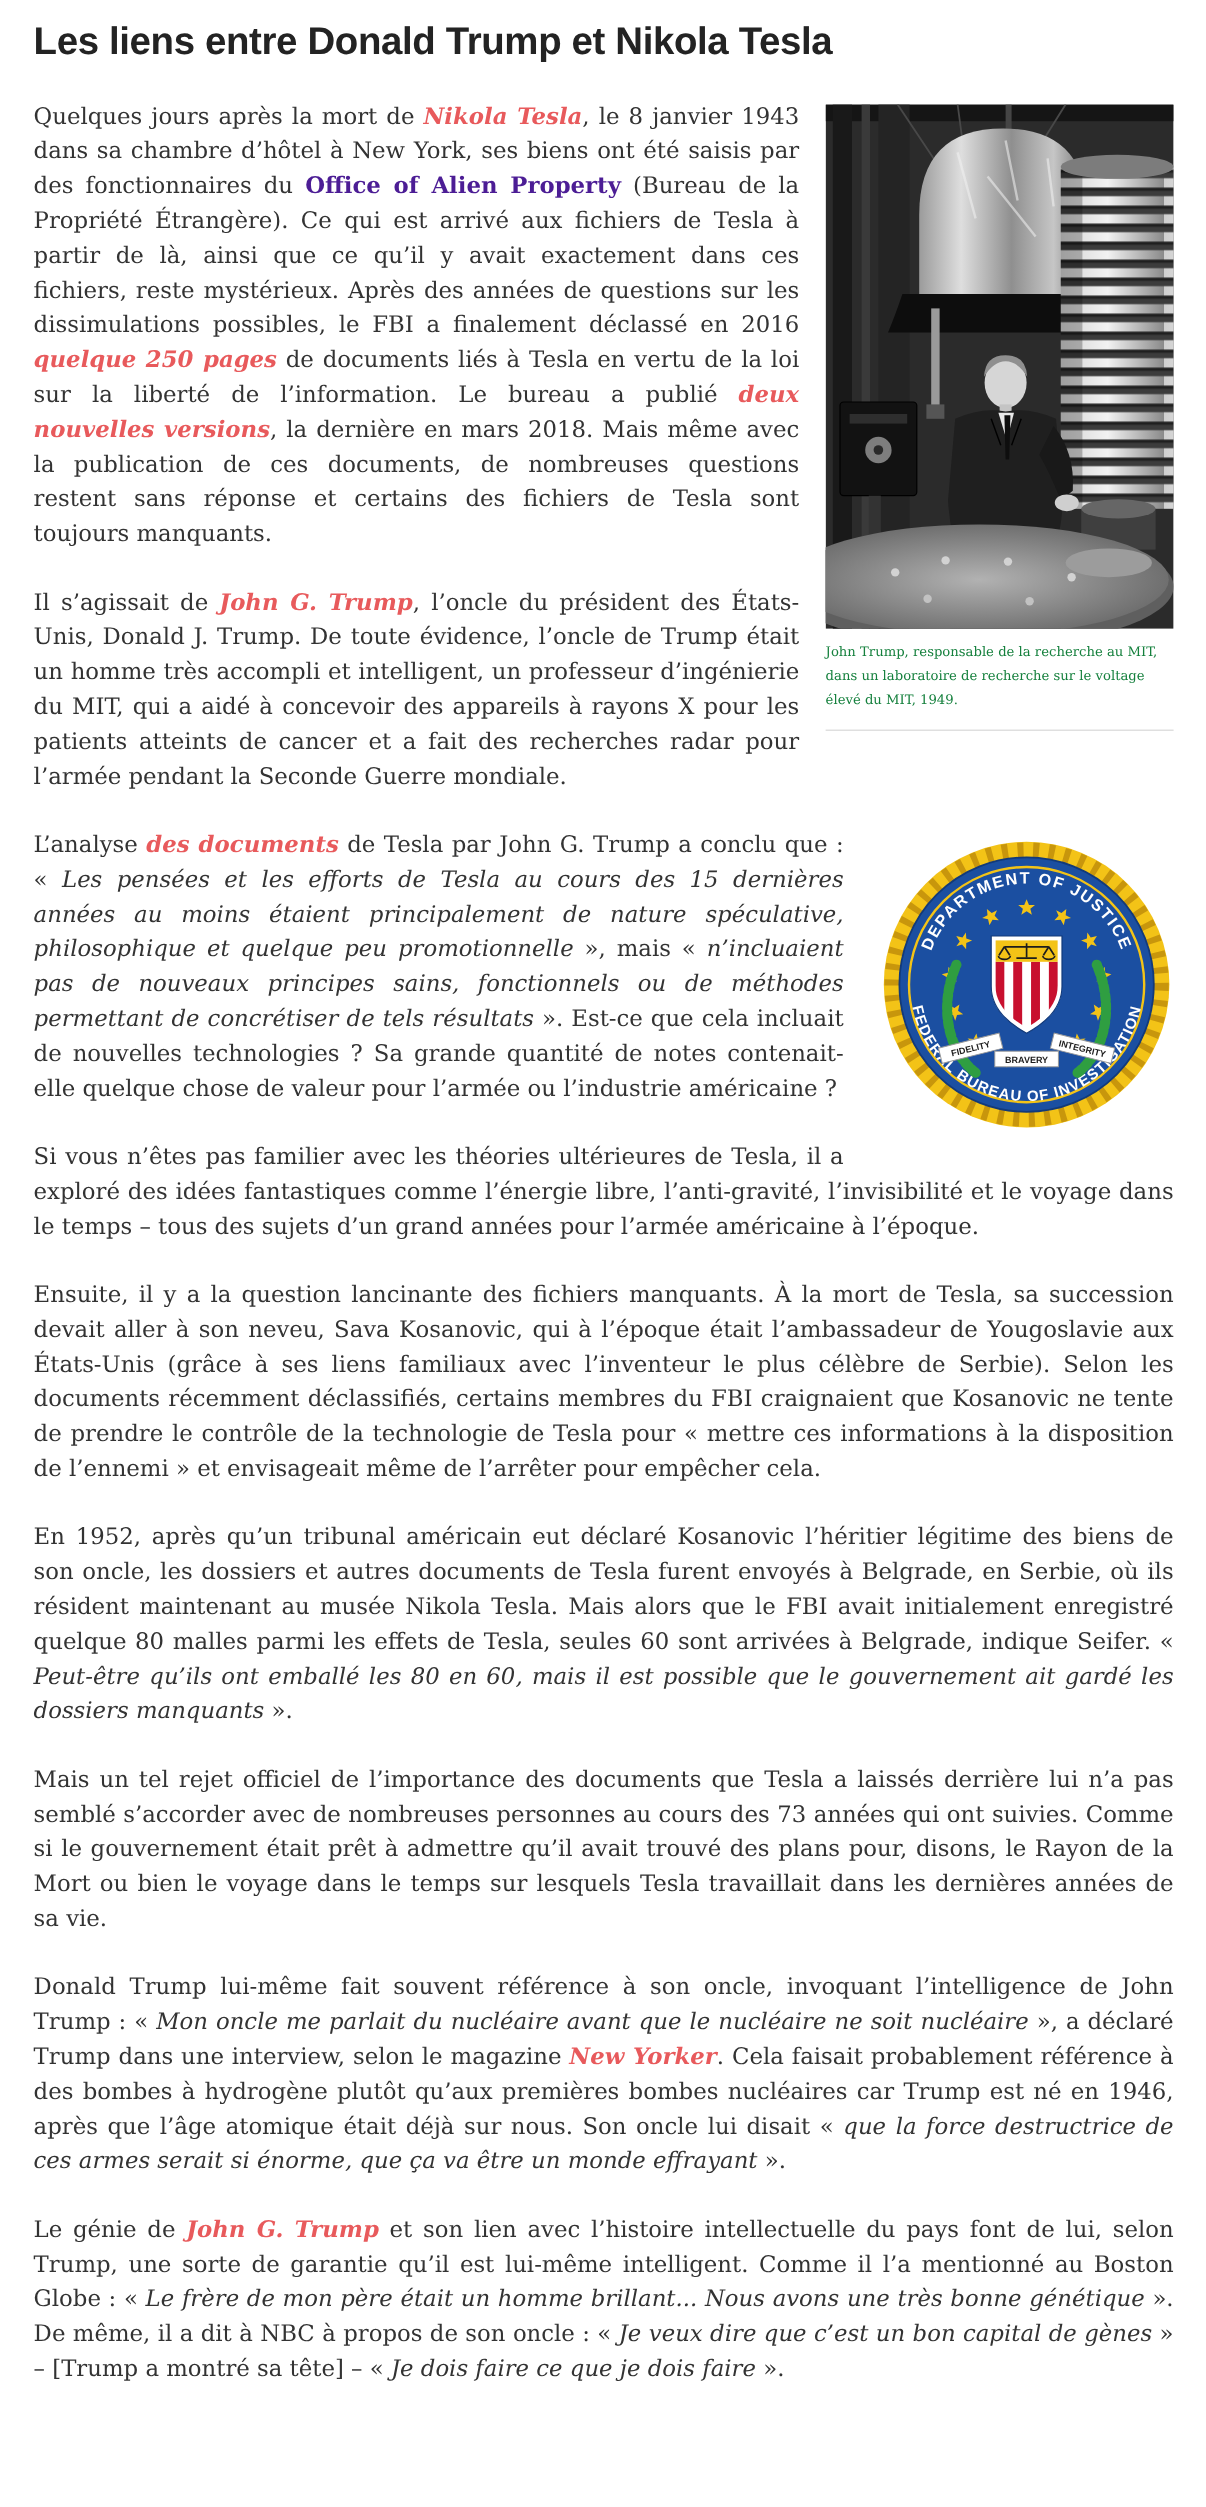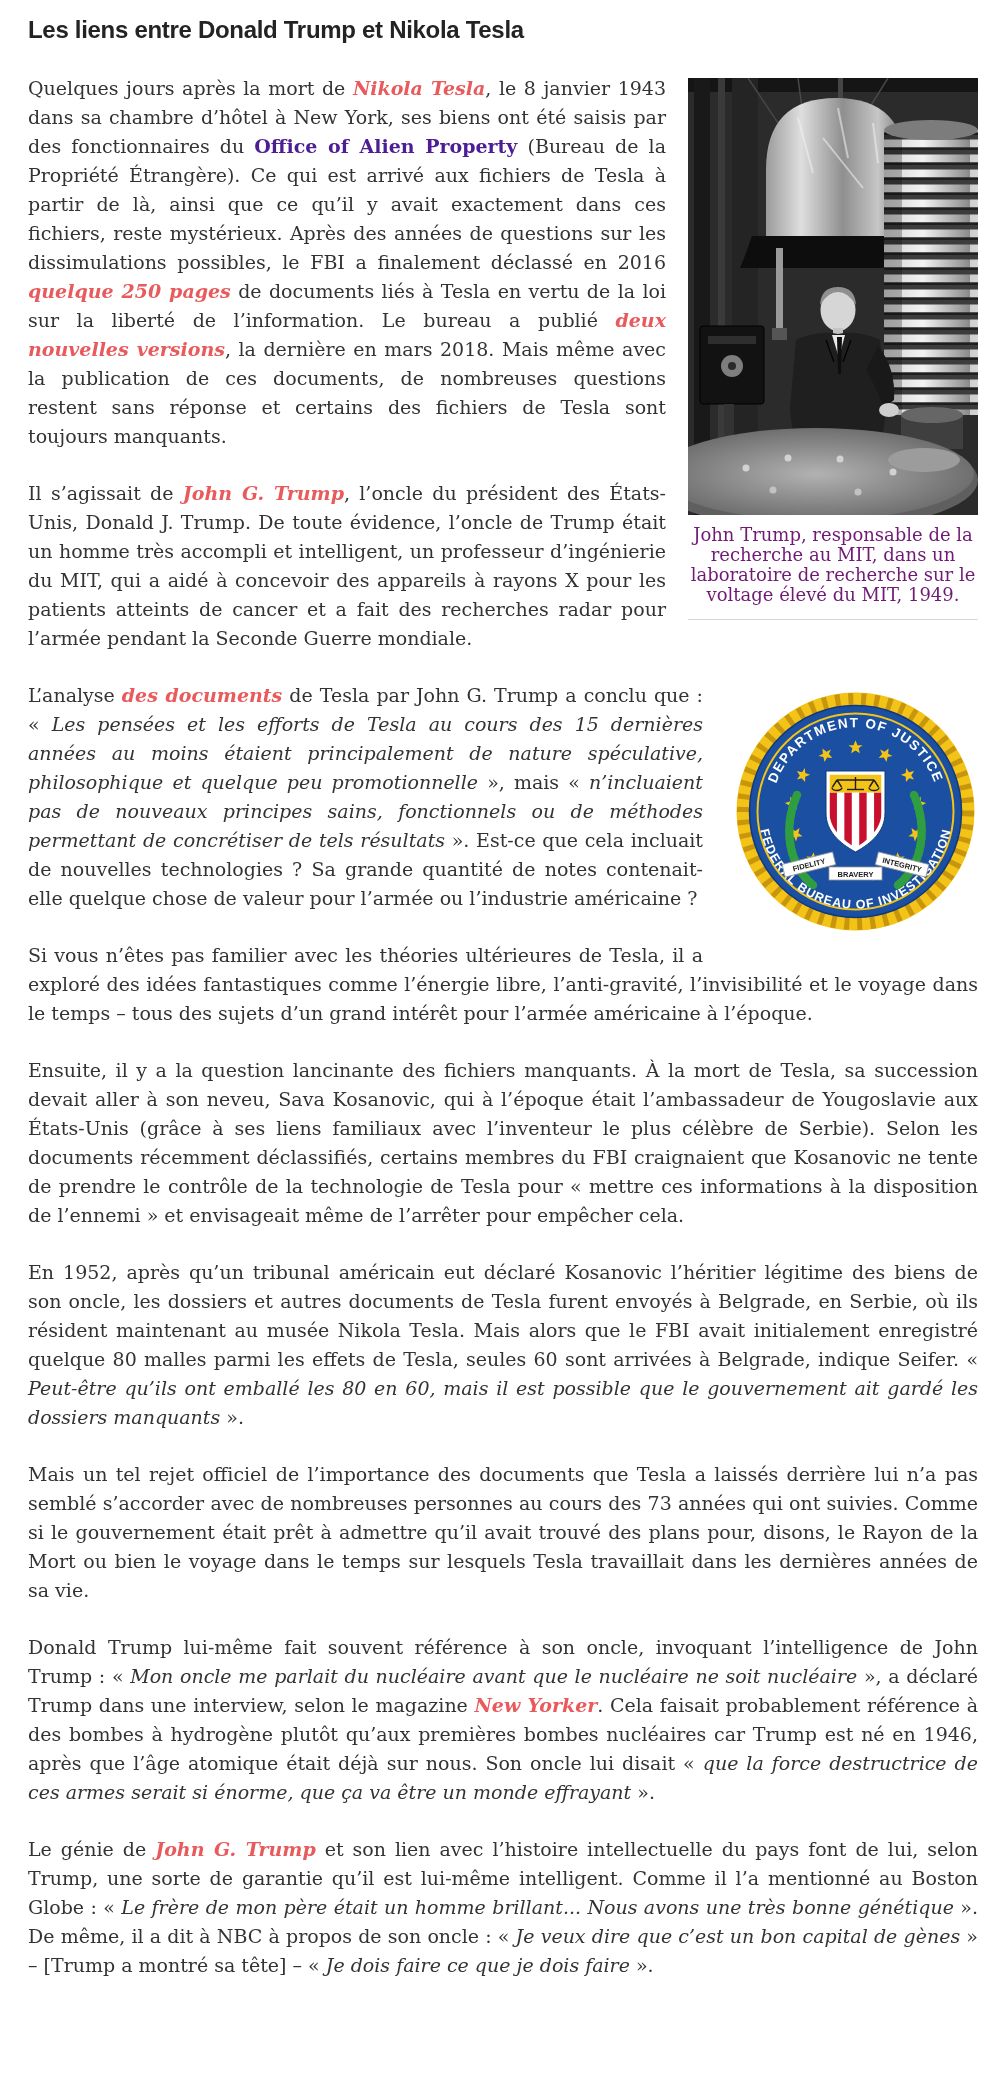--- a/index.html
+++ b/index.html
@@ -1,26 +1,26 @@
 <!DOCTYPE html>
 <html lang="fr" style="--accent: #e85a5c; --body-text: #333333; --title: #232323; --caption: #8a8a8a; --seal-blue: #1b4fa1; --seal-gold: #f3c317; --seal-red: #c8102e; --seal-green: #2f9e41;"><head>
 <meta charset="utf-8">
 <style>
   html,body{margin:0;padding:0;background:#ffffff;}
   body{width:1005px;font-family:"DejaVu Serif",serif;}
   .page{padding:14px 27px 6px 28px;}
-  h1{font-family:"Liberation Sans",sans-serif;font-weight:700;font-size:24px;line-height:1.15;
+  h1{font-family:"Liberation Sans",sans-serif;font-weight:700;font-size:32px;line-height:1.15;
      color:#232323;margin:2px 0 30px 0;letter-spacing:-0.3px;}
   .para{font-size:19px;line-height:29px;color:#333333;text-align:justify;margin:0 0 28px 0;}
   a.link{color:var(--accent,#e85a5c);font-weight:700;text-decoration:none;cursor:pointer;font-style:italic;}
   .b{font-weight:700;color:#4c1d95;}
   .i{font-style:italic;}
   figure.photo-fig{float:right;width:290px;margin:4px 0 10px 22px;}
   .photo-img{display:block;width:290px;height:437px;}
-  figcaption{font-size:18px;line-height:20px;color:#701a75;margin-top:10px;text-align:center;}
+  figcaption{font-size:11px;line-height:20px;color:#15803d;margin-top:10px;text-align:left;}
   figure.photo-fig hr{border:none;border-top:1px solid #d8d8d8;margin:14px 0 0 0;}
   .seal-float{float:right;width:245px;height:245px;margin:8px 0 14px 30px;}
   .seal-float svg{display:block;width:245px;height:245px;}
 </style>
 </head>
 <body>
 
 <div class="page">
 
   <h1>Les liens entre Donald Trump et Nikola Tesla</h1>
@@ -169,21 +169,21 @@
           </g>
           <g>
             <rect x="96" y="178" width="53" height="13" fill="#ffffff" stroke="#9a9a9a" stroke-width="0.8"></rect>
             <text x="122.5" y="187.5">BRAVERY</text>
           </g>
         </g>
       </svg>
     </div>
 
     <p class="para">L’analyse <a class="link">des documents</a> de Tesla par John G. Trump a conclu que : « <span class="i">Les pensées et les efforts de Tesla au cours des 15 dernières années au moins étaient principalement de nature spéculative, philosophique et quelque peu promotionnelle</span> », mais « <span class="i">n’incluaient pas de nouveaux principes sains, fonctionnels ou de méthodes permettant de concrétiser de tels résultats</span> ». Est-ce que cela incluait de nouvelles technologies ? Sa grande quantité de notes contenait-elle quelque chose de valeur pour l’armée ou l’industrie américaine ?</p>
-    <p class="para">Si vous n’êtes pas familier avec les théories ultérieures de Tesla, il a exploré des idées fantastiques comme l’énergie libre, l’anti-gravité, l’invisibilité et le voyage dans le temps – tous des sujets d’un grand intérêt pour l’armée américaine à l’époque.</p>
+    <p class="para">Si vous n’êtes pas familier avec les théories ultérieures de Tesla, il a exploré des idées fantastiques comme l’énergie libre, l’anti-gravité, l’invisibilité et le voyage dans le temps – tous des sujets d’un grand années pour l’armée américaine à l’époque.</p>
     <p class="para">Ensuite, il y a la question lancinante des fichiers manquants. À la mort de Tesla, sa succession devait aller à son neveu, Sava Kosanovic, qui à l’époque était l’ambassadeur de Yougoslavie aux États-Unis (grâce à ses liens familiaux avec l’inventeur le plus célèbre de Serbie). Selon les documents récemment déclassifiés, certains membres du FBI craignaient que Kosanovic ne tente de prendre le contrôle de la technologie de Tesla pour « mettre ces informations à la disposition de l’ennemi » et envisageait même de l’arrêter pour empêcher cela.</p>
     <p class="para">En 1952, après qu’un tribunal américain eut déclaré Kosanovic l’héritier légitime des biens de son oncle, les dossiers et autres documents de Tesla furent envoyés à Belgrade, en Serbie, où ils résident maintenant au musée Nikola Tesla. Mais alors que le FBI avait initialement enregistré quelque 80 malles parmi les effets de Tesla, seules 60 sont arrivées à Belgrade, indique Seifer. « <span class="i">Peut-être qu’ils ont emballé les 80 en 60, mais il est possible que le gouvernement ait gardé les dossiers manquants</span> ».</p>
     <p class="para">Mais un tel rejet officiel de l’importance des documents que Tesla a laissés derrière lui n’a pas semblé s’accorder avec de nombreuses personnes au cours des 73 années qui ont suivies. Comme si le gouvernement était prêt à admettre qu’il avait trouvé des plans pour, disons, le Rayon de la Mort ou bien le voyage dans le temps sur lesquels Tesla travaillait dans les dernières années de sa vie.</p>
     <p class="para">Donald Trump lui-même fait souvent référence à son oncle, invoquant l’intelligence de John Trump : « <span class="i">Mon oncle me parlait du nucléaire avant que le nucléaire ne soit nucléaire</span> », a déclaré Trump dans une interview, selon le magazine <a class="link">New Yorker</a>. Cela faisait probablement référence à des bombes à hydrogène plutôt qu’aux premières bombes nucléaires car Trump est né en 1946, après que l’âge atomique était déjà sur nous. Son oncle lui disait « <span class="i">que la force destructrice de ces armes serait si énorme, que ça va être un monde effrayant</span> ».</p>
     <p class="para">Le génie de <a class="link">John G. Trump</a> et son lien avec l’histoire intellectuelle du pays font de lui, selon Trump, une sorte de garantie qu’il est lui-même intelligent. Comme il l’a mentionné au Boston Globe : « <span class="i">Le frère de mon père était un homme brillant... Nous avons une très bonne génétique</span> ». De même, il a dit à NBC à propos de son oncle : « <span class="i">Je veux dire que c’est un bon capital de gènes</span> » – [Trump a montré sa tête] – « <span class="i">Je dois faire ce que je dois faire</span> ».</p>
 
   </div>
 </div>
 
 </body></html>

